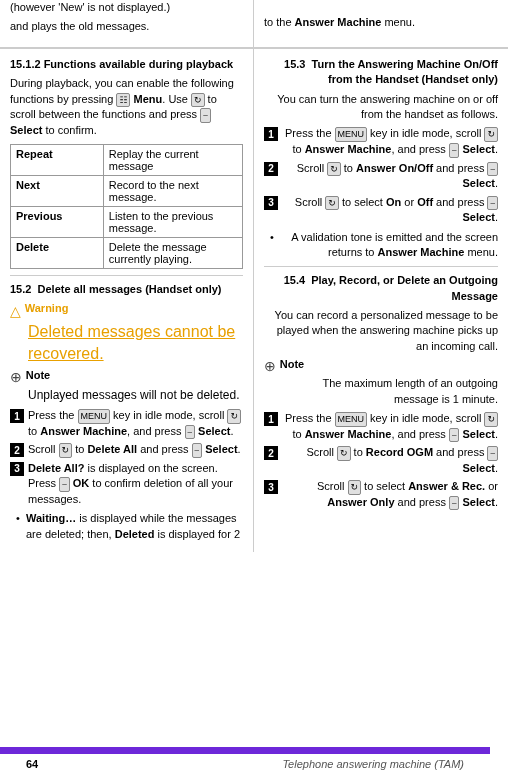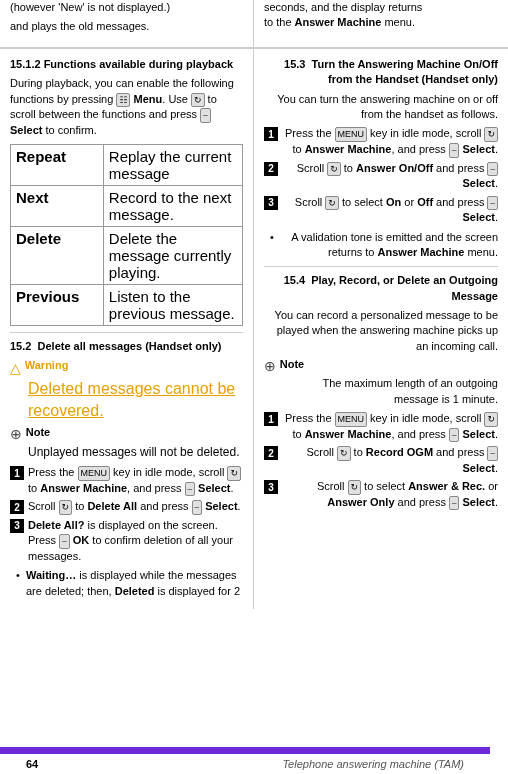--- a/index.html
+++ b/index.html
@@ -34,21 +34,21 @@
     p {
       font-size: 11px;
       line-height: 1.4;
       margin-bottom: 4px;
     }
     .bold { font-weight: bold; }
     table {
       width: 100%;
       border-collapse: collapse;
       margin: 6px 0;
-      font-size: 15px;
+      font-size: 11px;
     }
     table td {
       border: 1px solid #999;
       padding: 3px 5px;
       vertical-align: top;
     }
     table td:first-child {
       font-weight: bold;
       width: 40%;
     }
@@ -180,21 +180,21 @@
 <div class="page">
   <div class="inner-content">
 
     <div class="top-section">
       <div class="top-left">
         <p>(however 'New' is not displayed.)</p>
         <p>and plays the old messages.</p>
       </div>
       <div class="top-right">
         <p>
-          <span>seconds, and the display returns</span><br>
+          <br>
           <span>to the </span><span class="bold">Answer Machine</span><span> menu.</span>
         </p>
       </div>
     </div>
 
     <div class="divider-h"></div>
 
     <div class="content-area">
 
       <div class="left-col">
@@ -211,26 +211,26 @@
             <tbody>
                 <tr>
               <td>Repeat</td>
               <td>Replay the current message</td>
             </tr>
             <tr>
               <td>Next</td>
               <td>Record to the next message.</td>
             </tr>
             <tr>
+              <td>Previous</td>
+              <td>Listen to the previous message.</td>
+            </tr>
+            <tr>
               <td>Delete</td>
               <td>Delete the message currently playing.</td>
-            </tr>
-            <tr>
-              <td>Previous</td>
-              <td>Listen to the previous message.</td>
             </tr>
           </tbody>
             </table>
         </div>
 
         <div class="divider-h" style="margin: 6px 0;"></div>
 
         <div>
           <p>
             <span class="bold">15.2&nbsp;&nbsp;Delete all messages (Handset only)</span>

